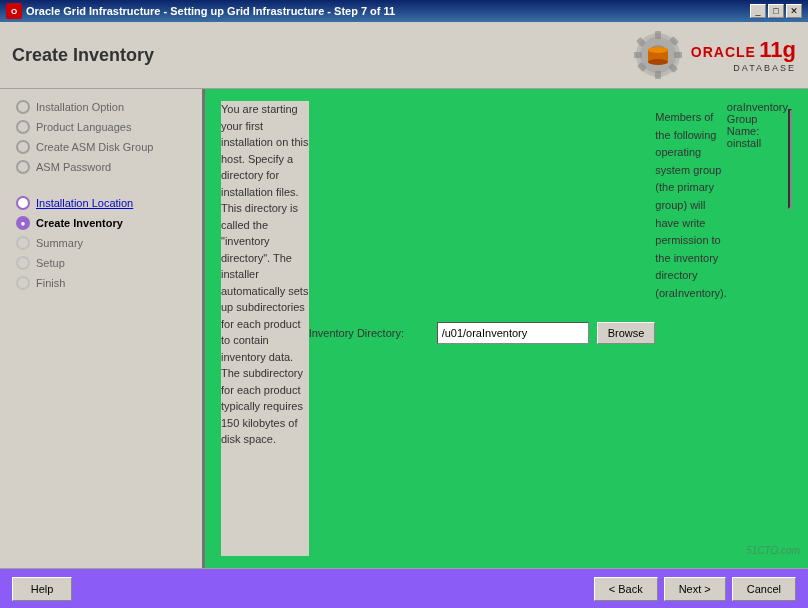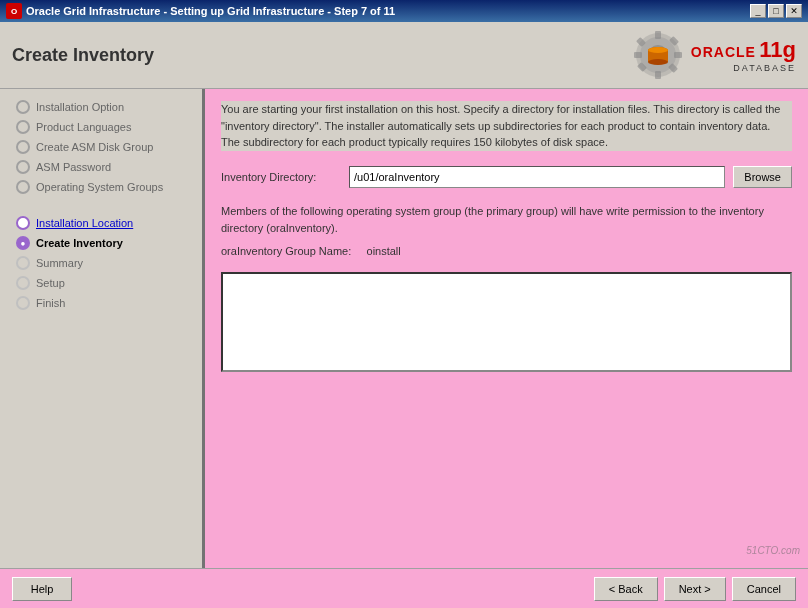--- a/index.html
+++ b/index.html
@@ -172,25 +172,25 @@
     }
     .step-future {
       border: 2px solid #c0c0c0;
       background: #d4d0c8;
     }
 
     
     .main-content {
       flex: 1;
       padding: 12px 16px;
-      background: #f9a8d4;
+      background: #22c55e;
       overflow-y: auto;
       display: flex;
-      flex-direction: column;
-      gap: 7px;
+      flex-direction: row;
+      gap: 0;
     }
 
     .description-text {
       font-size: 11px;
       color: #333;
       line-height: 1.5;
       background: #d4d0c8;
     }
 
     .form-row {
@@ -242,21 +242,21 @@
       background: white;
       border: 2px inset #888;
       min-height: 80px;
       flex: 1;
       margin-top: 8px;
       max-height: 100px;
     }
 
     
     .footer {
-      background: #f9a8d4;
+      background: #8b5cf6;
       border-top: 1px solid #a0a0a0;
       padding: 6px 12px;
       display: flex;
       align-items: center;
       justify-content: space-between;
       height: 40px;
     }
     .footer-left {
       display: flex;
       gap: 8px;
@@ -357,24 +357,20 @@
       <div class="sidebar-item">
         <span class="step-indicator step-done"></span>
         <span>Create ASM Disk Group</span>
       </div>
 
       <div class="sidebar-item">
         <span class="step-indicator step-done"></span>
         <span>ASM Password</span>
       </div>
 
-      <div class="sidebar-item">
-        <span class="step-indicator step-done"></span>
-        <span>Operating System Groups</span>
-      </div>
 
       <div class="sidebar-item link">
         <span class="step-indicator step-active"></span>
         <span>Installation Location</span>
       </div>
 
       <div class="sidebar-item current">
         <span class="step-indicator step-current">●</span>
         <span>Create Inventory</span>
       </div>

